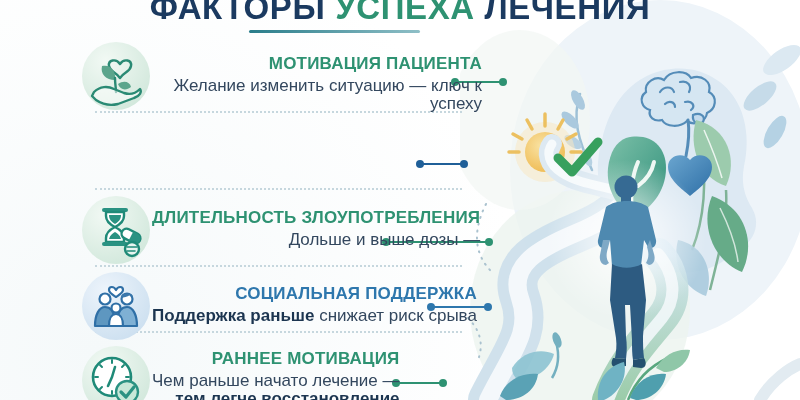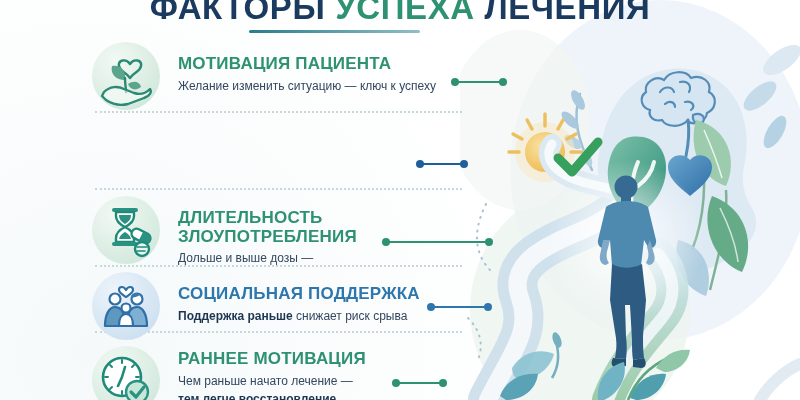--- a/index.html
+++ b/index.html
@@ -13,28 +13,28 @@
     position:absolute;top:-9px;left:0;width:100%;text-align:center;
     font-size:33px;font-weight:800;letter-spacing:.6px;line-height:1;white-space:nowrap;
   }
   .main-title .w1,.main-title .w3{color:#1B3A60;}
   .main-title .w2{color:#2E9272;}
   .title-underline{
     position:absolute;top:30px;left:249px;width:171px;height:3px;border-radius:2px;
     background:linear-gradient(90deg,#2A7D8A,#8FBFC7);
   }
   
-  .factor-row{position:absolute;left:92px;display:flex;gap:18px;align-items:flex-start;width:400px;}
+  .factor-row{position:absolute;left:82px;display:flex;gap:2px;align-items:flex-start;width:400px;text-align:right;}
   .icon-wrap{width:68px;height:68px;border-radius:50%;flex:none;display:flex;align-items:center;justify-content:center;}
   .icon-wrap.mint{background:radial-gradient(circle at 35% 28%, #f2f9f4 0%, #d2e8dc 80%);}
   .icon-wrap.blue{background:radial-gradient(circle at 35% 28%, #edf4fb 0%, #cde0f0 80%);}
   .factor-text{padding-top:13px;}
   .factor-text.tight{padding-top:4px;}
   .factor-title{font-size:17px;font-weight:800;letter-spacing:.2px;color:var(--accent,#2E9272);margin:0 0 3px 0;line-height:1.1;}
-  .factor-desc{font-size:12px;line-height:18px;color:#33475E;}
+  .factor-desc{font-size:17px;line-height:18px;color:#33475E;}
   .factor-desc b{color:#1C3550;font-weight:700;}
   
   .sep{position:absolute;left:95px;width:367px;height:0;border-top:2px dotted #C6D7DE;}
   .connector{position:absolute;height:2px;background:var(--accent,#2E9272);}
   .connector::before,.connector::after{
     content:"";position:absolute;top:-3px;width:8px;height:8px;border-radius:50%;background:var(--accent,#2E9272);
   }
   .connector::before{left:-4px;}
   .connector::after{right:-4px;}
   

